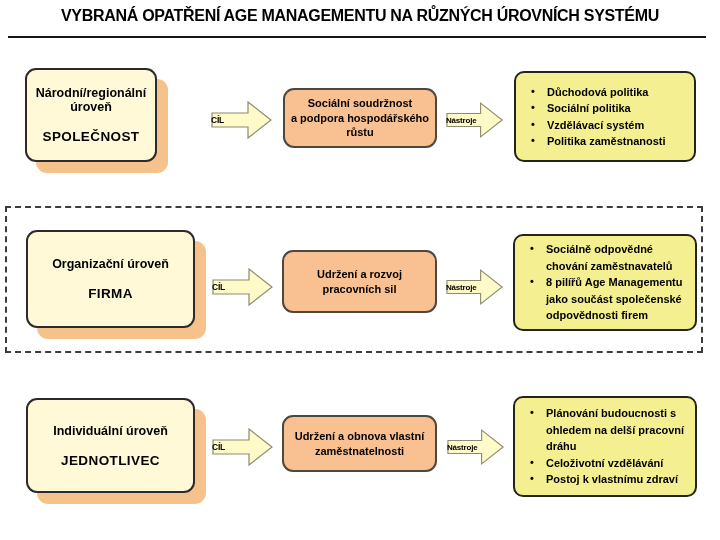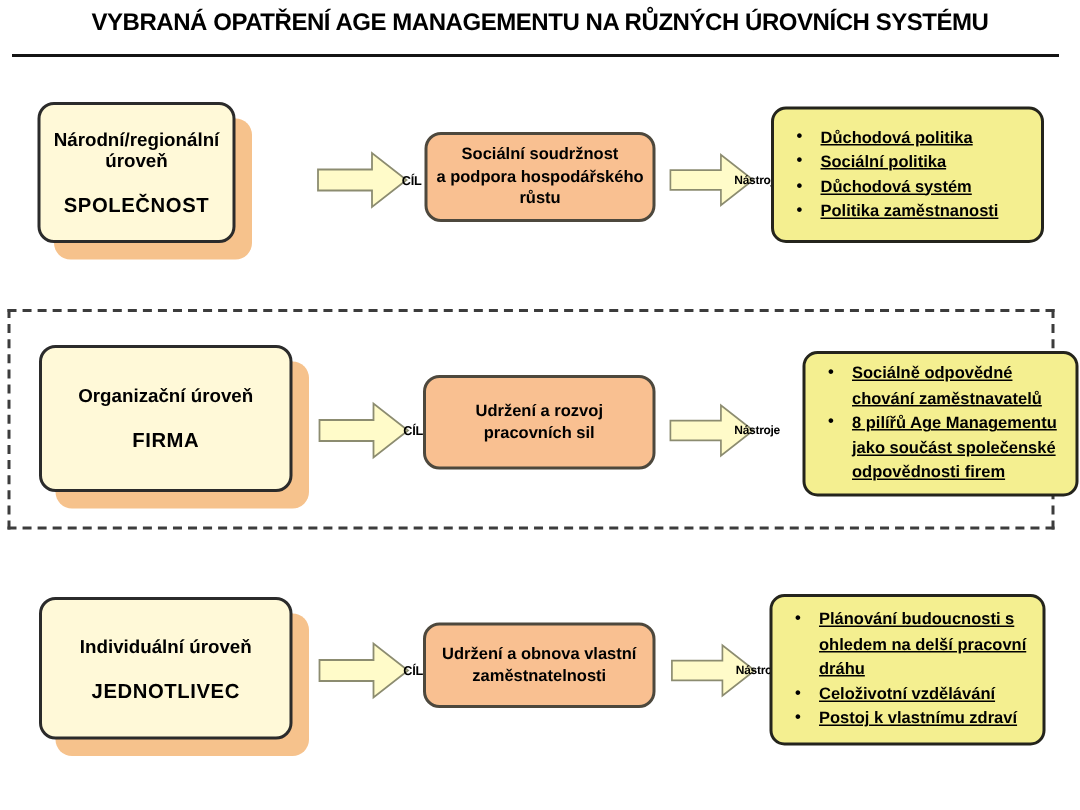--- a/index.html
+++ b/index.html
@@ -29,28 +29,28 @@
   .goal-box {
     position:absolute; background:#F9C091; border:2px solid #4d483d; border-radius:11px;
     box-sizing:border-box; display:flex; flex-direction:column; justify-content:center;
     align-items:center; text-align:center; font-size:11px; font-weight:bold; line-height:1.35;
     padding:2px;
   }
   .tools-box {
     position:absolute; background:#F4EF90; border:2px solid #24241c; border-radius:10px;
     box-sizing:border-box; display:flex; align-items:center; padding:6px 6px;
   }
-  .tools-list { margin:0; padding:0; list-style:none; font-size:11px; font-weight:bold; line-height:1.5;text-decoration:underline; }
+  .tools-list { margin:0; padding:0; list-style:none; font-size:11px; font-weight:bold; line-height:1.5; }
   .tools-list li { position:relative; padding-left:25px; }
   .tools-list li::before { content:"\2022"; position:absolute; left:9px; top:-1px; }
   .arrow { position:absolute; width:62px; height:42px; }
   .arrow svg { display:block; width:100%; height:100%; }
   .arrow-label {
     position:absolute; top:50%; transform:translateY(-50%); left:0; width:38px;
-    text-align:right; font-weight:bold; font-size:8.5px; letter-spacing:-0.2px;margin-left:32px;
+    text-align:left; font-weight:bold; font-size:8.5px; letter-spacing:-0.2px;
   }
   .arrow-label.wide { width:42px; font-size:8px; }
 </style>
 </head>
 <body>
 
 <div class="slide">
 
   <div class="title">VYBRANÁ OPATŘENÍ AGE MANAGEMENTU NA RŮZNÝCH ÚROVNÍCH SYSTÉMU</div>
   <div class="title-rule"></div>
@@ -79,21 +79,21 @@
     <svg viewBox="0 0 62 42">
       <polygon points="1,14 37,14 37,3 60,21 37,39 37,28 1,28" fill="#FFFBC9" stroke="#8c8c70" stroke-width="1.2"></polygon>
     </svg>
     <span class="arrow-label wide">Nástroje</span>
   </div>
 
   <div class="tools-box" style="left:514px; top:71px; width:182px; height:91px;">
     <ul class="tools-list">
       <li>Důchodová politika</li>
       <li>Sociální politika</li>
-      <li>Důchodová systém</li>
+      <li>Vzdělávací systém</li>
       <li>Politika zaměstnanosti</li>
     </ul>
   </div>
 
   <div class="level-box" style="left:26px; top:230px; width:169px; height:98px;">
     <div class="level-line1">Organizační úroveň</div>
     <div class="level-line2">FIRMA</div>
   </div>
 
   <div class="arrow" style="left:212px; top:266px;">
@@ -108,21 +108,21 @@
     <div>pracovních sil</div>
   </div>
 
   <div class="arrow" style="left:446px; top:266px; width:58px;">
     <svg viewBox="0 0 62 42">
       <polygon points="1,14 37,14 37,3 60,21 37,39 37,28 1,28" fill="#FFFBC9" stroke="#8c8c70" stroke-width="1.2"></polygon>
     </svg>
     <span class="arrow-label wide">Nástroje</span>
   </div>
 
-  <div class="tools-box" style="left:513px; top:234px; width:184px; height:97px;margin-left:22px;">
+  <div class="tools-box" style="left:513px; top:234px; width:184px; height:97px;">
     <ul class="tools-list">
       <li>Sociálně odpovědné chování zaměstnavatelů</li>
       <li>8 pilířů Age Managementu jako součást společenské odpovědnosti firem</li>
     </ul>
   </div>
 
   <div class="level-box" style="left:26px; top:398px; width:169px; height:95px;">
     <div class="level-line1">Individuální úroveň</div>
     <div class="level-line2">JEDNOTLIVEC</div>
   </div>

